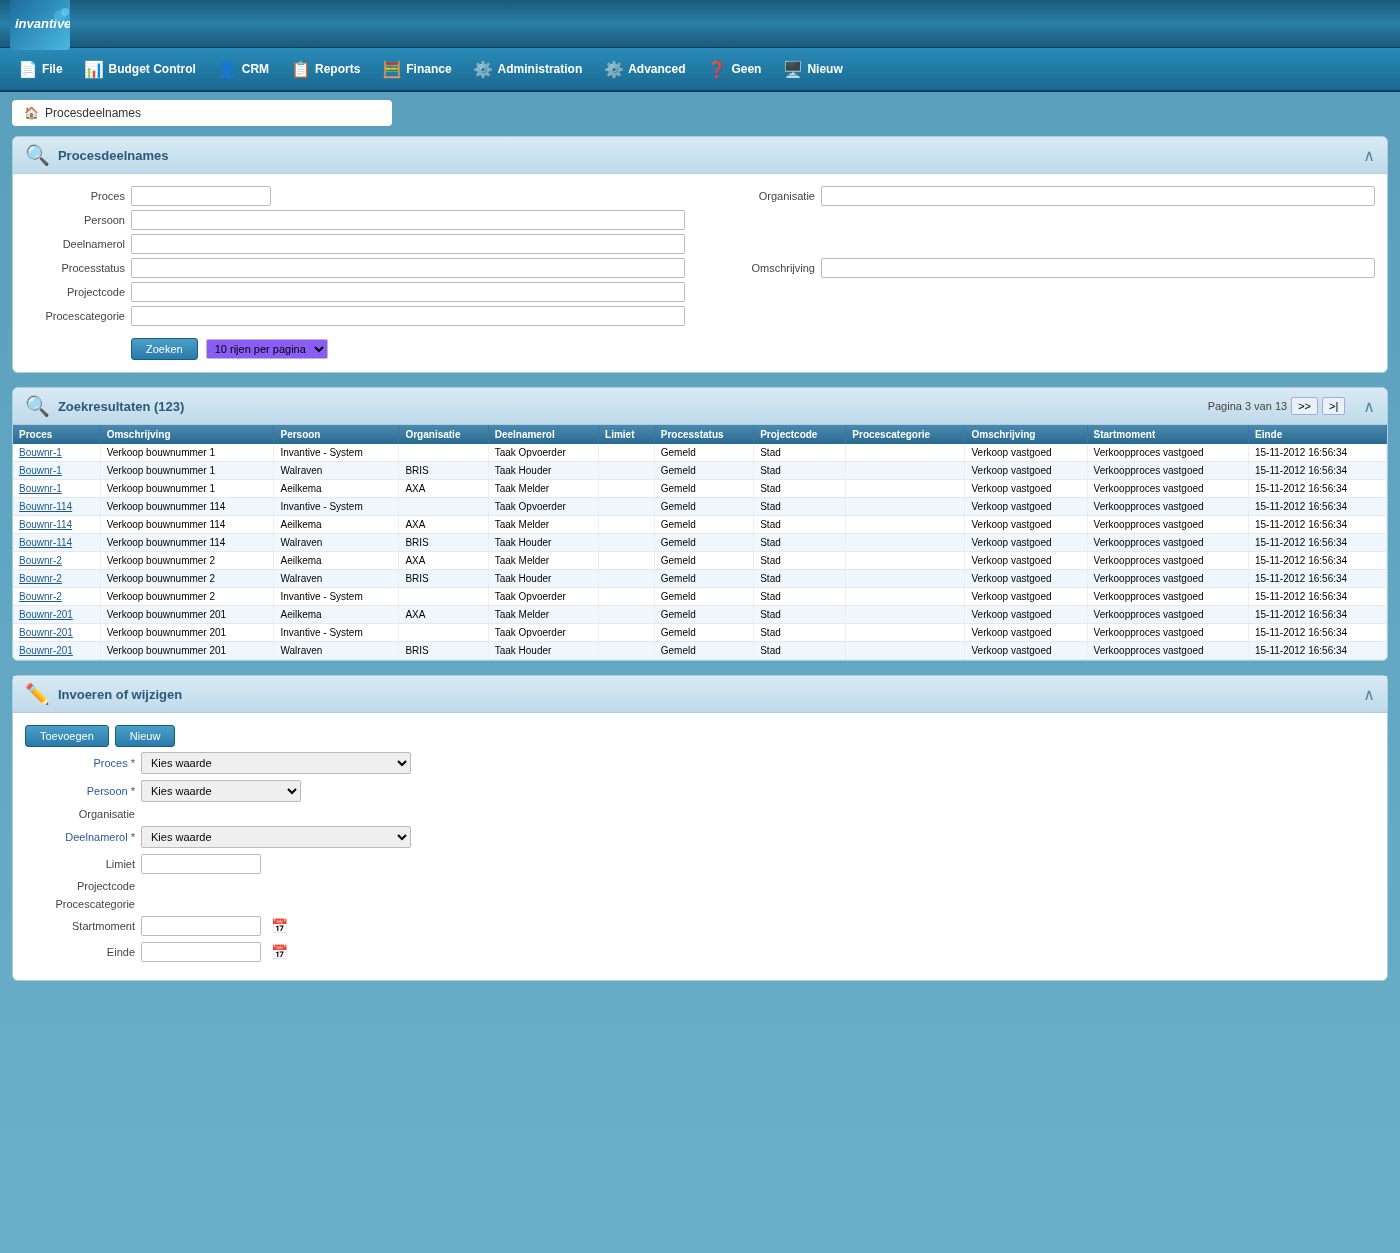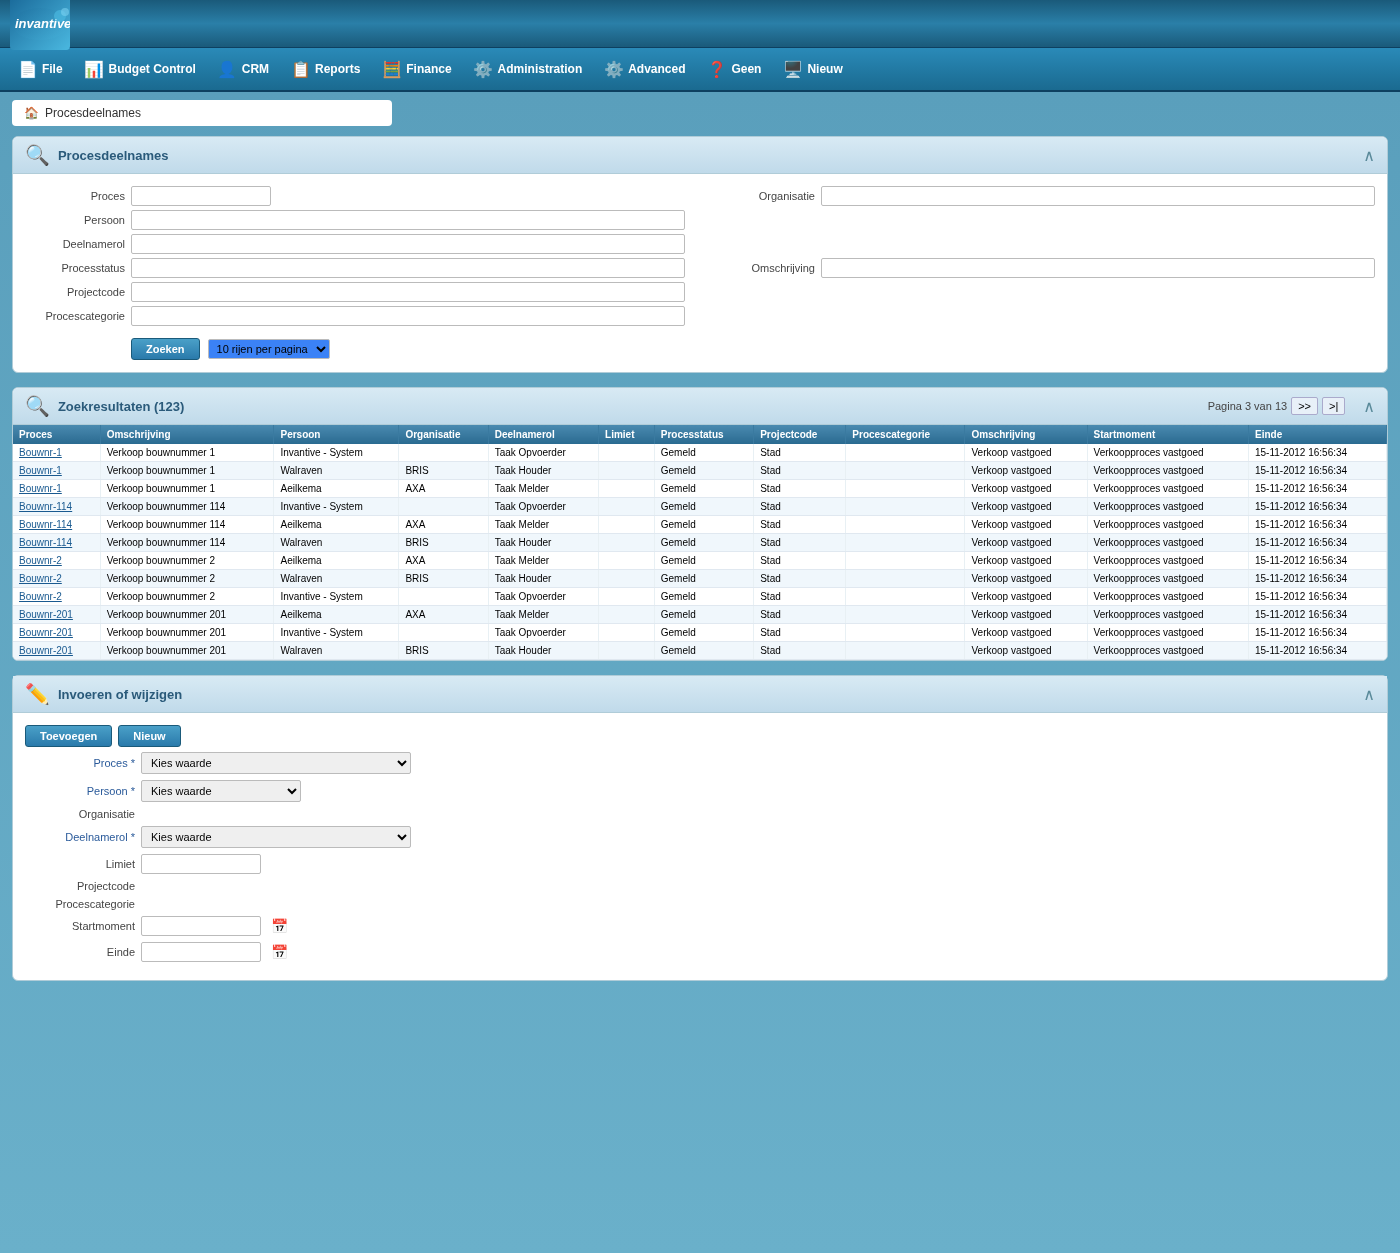--- a/index.html
+++ b/index.html
@@ -115,25 +115,25 @@
       border-radius: 2px; font-size: 11px;
     }
     .form-actions {
       display: flex; align-items: center; gap: 8px; margin-top: 8px;
       padding-left: 106px;
     }
     .btn-blue {
       background: linear-gradient(180deg, #4aa0c8, #2a7aab);
       color: white; border: 1px solid #1a5a7a;
       padding: 4px 14px; border-radius: 3px;
-      font-size: 11px; font-weight: bold; cursor: pointer;
+      font-size: 11px; font-weight: normal; cursor: pointer;
     }
     .rows-select {
       font-size: 11px; padding: 2px 4px; border: 1px solid #bbb;
-      border-radius: 2px; background: #3b82f6;
+      border-radius: 2px; background: #8b5cf6;
     }
     .pagination-bar {
       margin-left: auto;
       display: flex; align-items: center; gap: 4px;
       font-size: 11px; color: #444;
     }
     .page-btn {
       background: #e8f0f8; border: 1px solid #aac; padding: 2px 6px;
       border-radius: 2px; cursor: pointer; font-size: 11px;
     }

